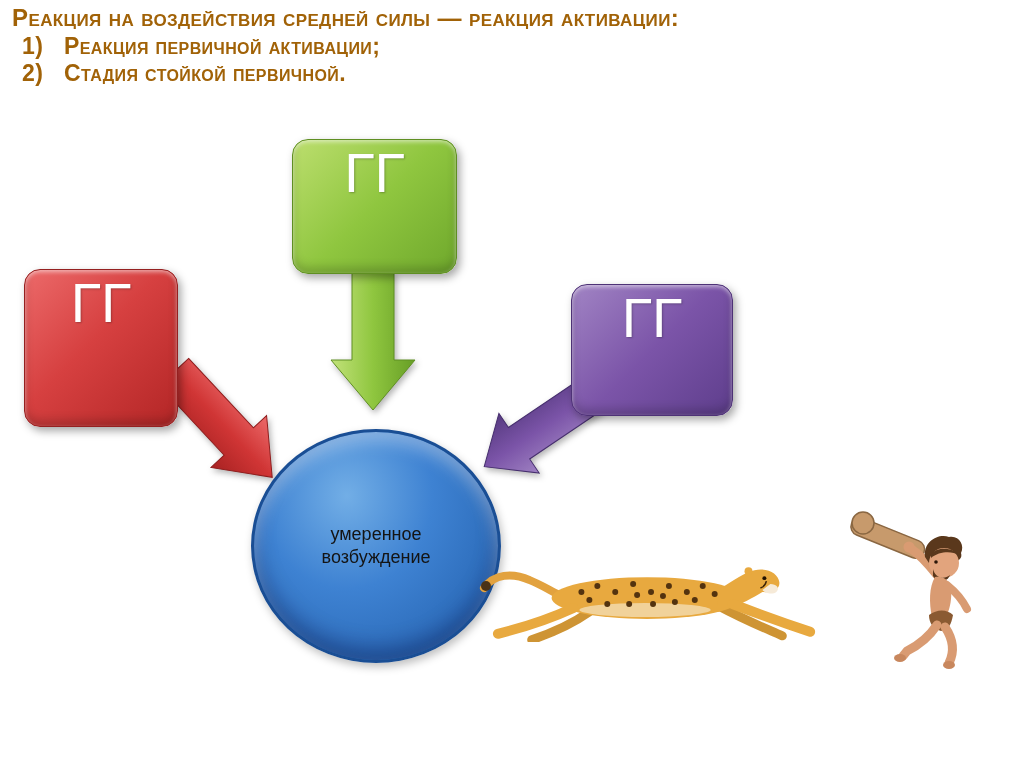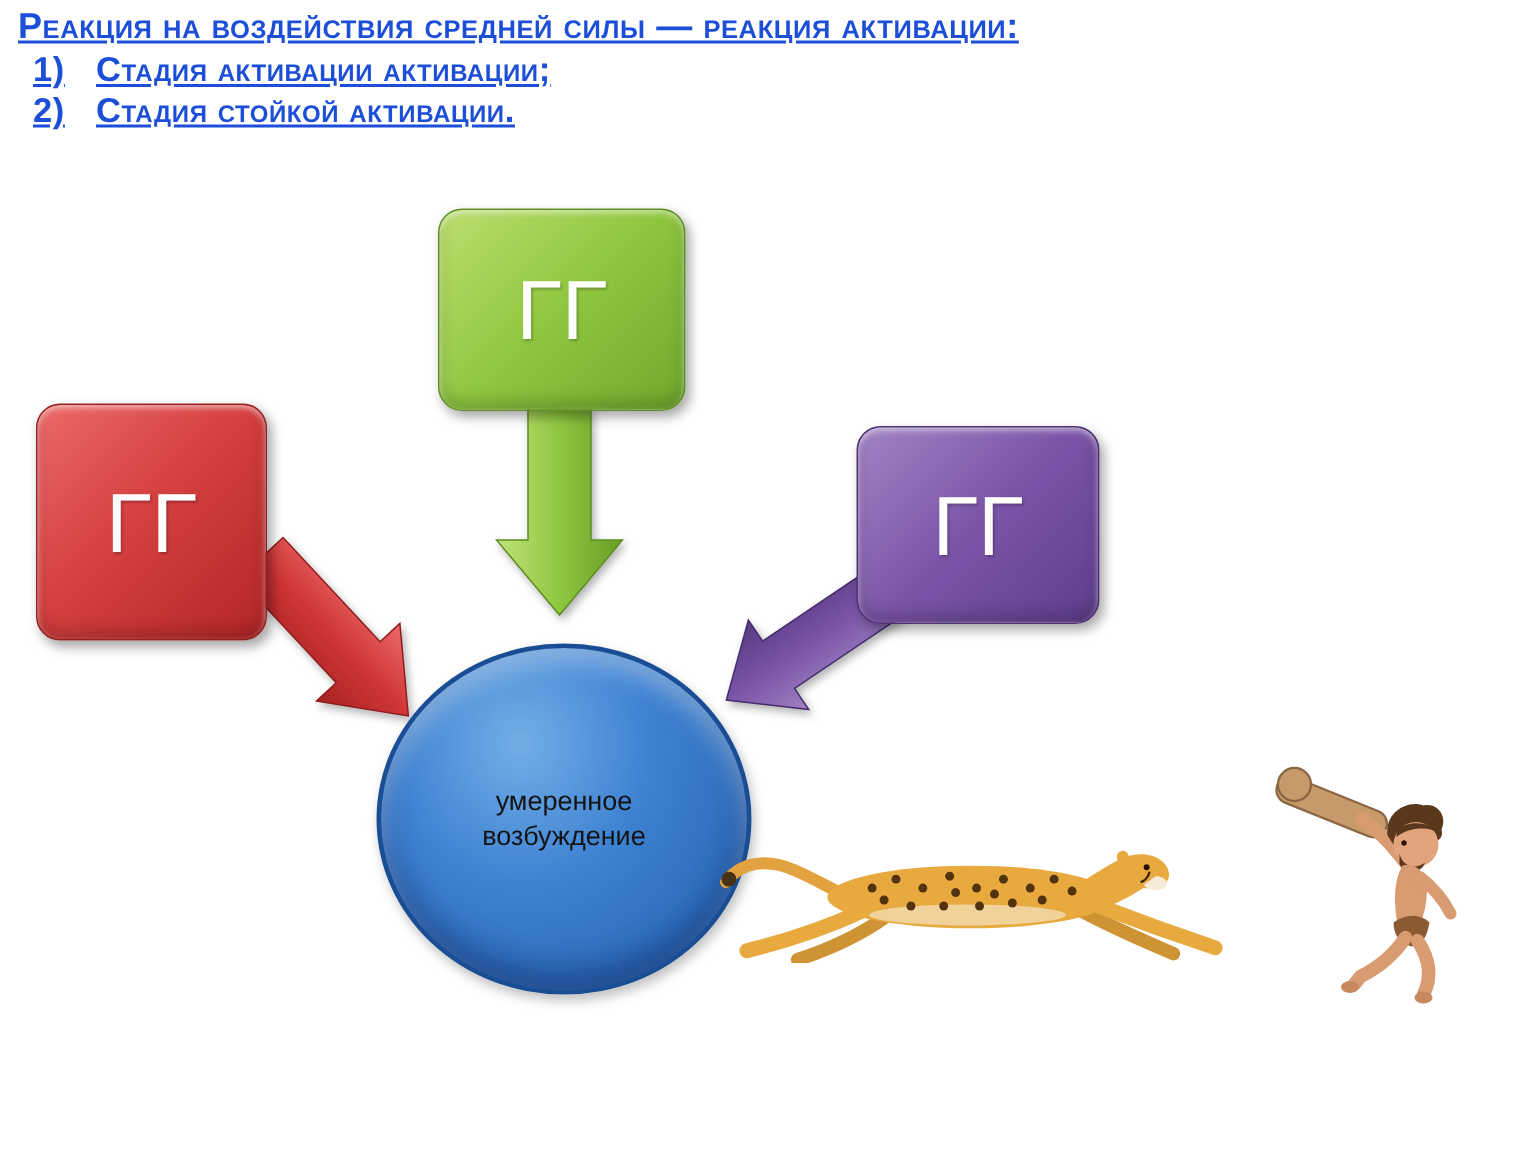--- a/index.html
+++ b/index.html
@@ -1,25 +1,25 @@
 <!DOCTYPE html>
 <html><head>
 <meta charset="utf-8">
 <style>
   html,body{margin:0;padding:0;background:#ffffff;}
   .slide{position:relative;width:1024px;height:767px;background:#ffffff;overflow:hidden;
          font-family:"Liberation Sans",sans-serif;}
   
-  .title-block{position:absolute;left:12px;top:4px;color:#1d4ed8;font-weight:bold;
-               font-variant:small-caps;letter-spacing:0.4px;text-decoration:underline;}
+  .title-block{position:absolute;left:12px;top:4px;color:#a16207;font-weight:bold;
+               font-variant:small-caps;letter-spacing:0.4px;}
   .title-line1{font-size:24px;line-height:1.15;}
   .title-item{display:flex;font-size:23px;line-height:1.12;margin-top:2px;}
   .title-item .marker{width:24px;margin-left:10px;margin-right:18px;flex:0 0 auto;}
   
-  .gg-box{position:absolute;border-radius:16px;display:flex;align-items:center;justify-content:center;
+  .gg-box{position:absolute;border-radius:16px;display:flex;align-items:flex-start;justify-content:center;
           color:#fff;font-size:56px;font-weight:500;
           box-shadow:3px 4px 8px rgba(0,0,0,0.35), inset 0 2px 4px rgba(255,255,255,0.55),
                      inset 0 -6px 10px rgba(0,0,0,0.18);
           text-shadow:1px 1px 2px rgba(0,0,0,0.25);}
   .box-red{left:24px;top:269px;width:152px;height:156px;
            background:linear-gradient(135deg,#EC6A6A 0%,#D64040 45%,#B32626 100%);border:1px solid #952020;}
   .box-green{left:292px;top:139px;width:163px;height:133px;
            background:linear-gradient(135deg,#BCDE6E 0%,#8FC63F 50%,#6FA82C 100%);border:1px solid #5F8F22;}
   .box-purple{left:571px;top:284px;width:160px;height:130px;
            background:linear-gradient(135deg,#A184C4 0%,#7B54A8 50%,#5E3E8C 100%);border:1px solid #4E3276;}
@@ -37,25 +37,25 @@
 </style>
 </head>
 <body>
 
 <div class="slide">
 
   <div class="title-block">
     <div class="title-line1">Реакция на воздействия средней силы — реакция активации:</div>
     <div class="title-item">
       <span class="marker">1)</span>
-      <span>Стадия активации активации;</span>
+      <span>Реакция первичной активации;</span>
     </div>
     <div class="title-item">
       <span class="marker">2)</span>
-      <span>Стадия стойкой активации.</span>
+      <span>Стадия стойкой первичной.</span>
     </div>
   </div>
 
   <svg class="arrow-svg" style="left:323px;top:272px;width:100px;height:140px" viewBox="0 0 100 140">
     <defs>
       <linearGradient id="ggrad" x1="0" y1="0" x2="1" y2="0">
         <stop offset="0" stop-color="#C2E27A"></stop>
           <stop offset="0.5" stop-color="#8FC63F"></stop>
           <stop offset="1" stop-color="#679E26"></stop>
       </linearGradient>

